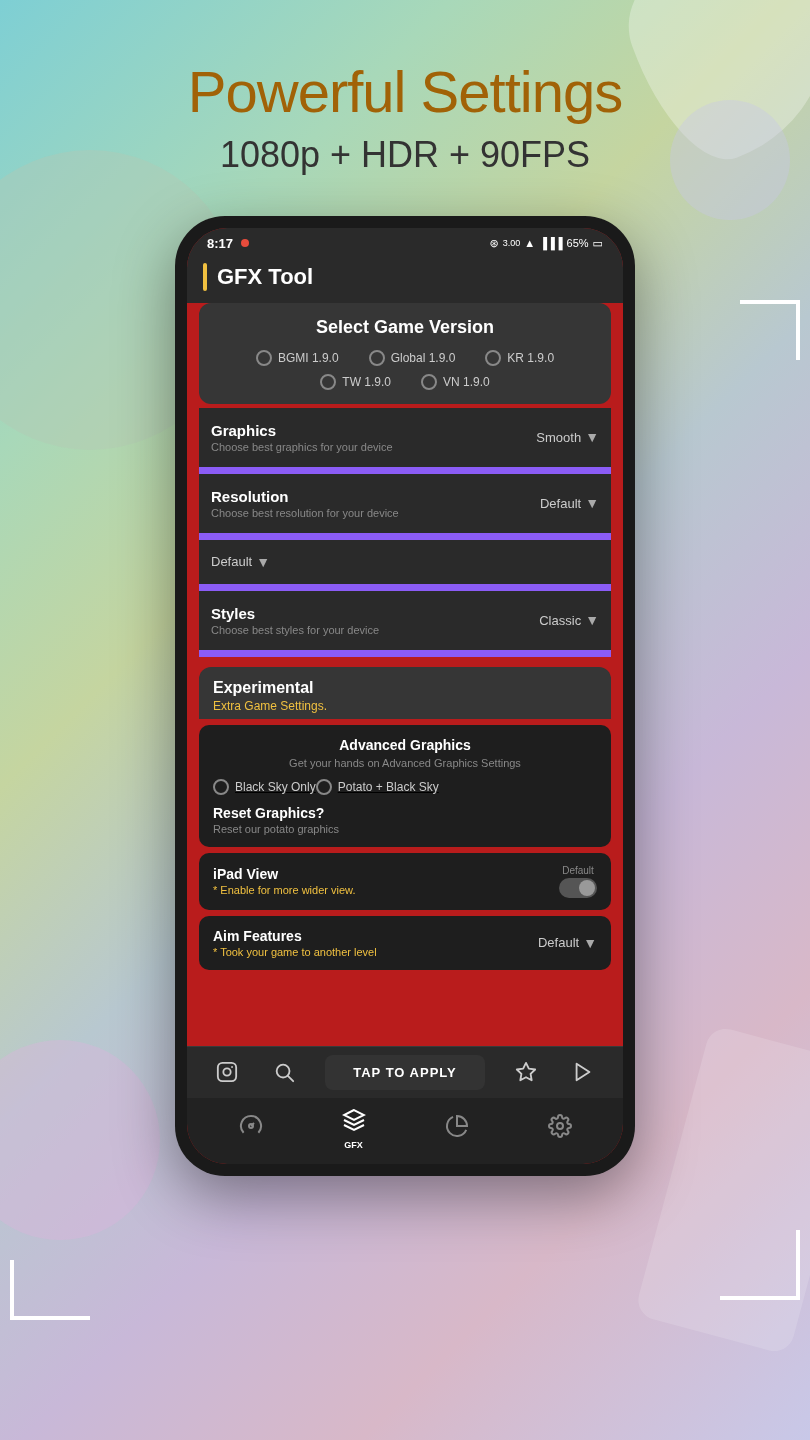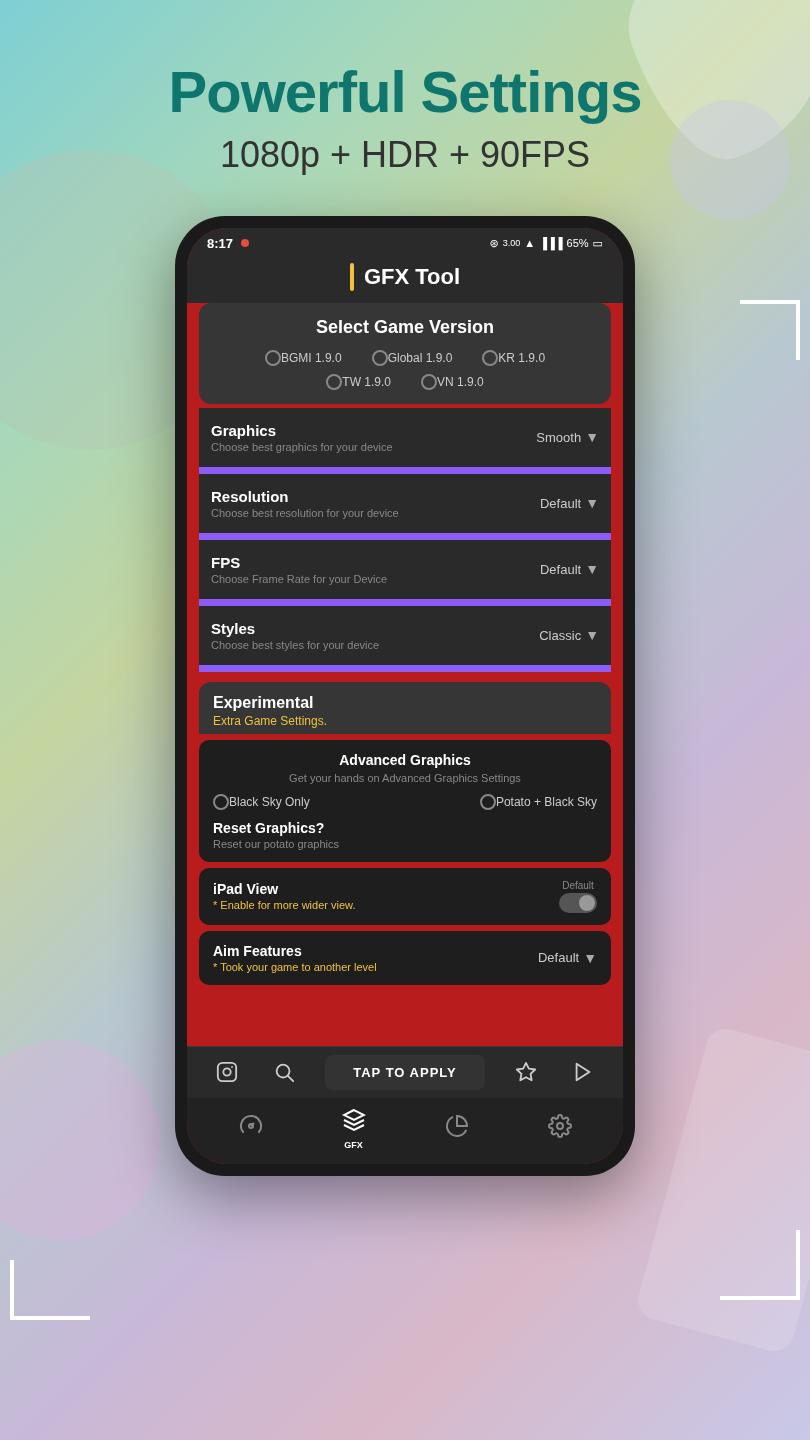--- a/index.html
+++ b/index.html
@@ -83,22 +83,22 @@
       position: relative;
       z-index: 1;
       display: flex;
       flex-direction: column;
       align-items: center;
       padding-top: 60px;
     }
 
     .headline {
       font-size: 58px;
-      font-weight: 700;
-      color: #0f766e;
+      font-weight: 400;
+      color: #a16207;
       text-align: center;
       line-height: 1.1;
       margin-bottom: 10px;
       letter-spacing: -1px;
     }
     .subheadline {
       font-size: 36px;
       font-weight: 500;
       color: #333;
       text-align: center;
@@ -154,21 +154,20 @@
       color: white;
     }
 
     
     .app-header {
       display: flex;
       align-items: center;
       padding: 8px 16px 12px;
       background: #2a2a2a;
       flex-shrink: 0;
-      justify-content: center;
     }
     .header-accent {
       width: 4px;
       height: 28px;
       background: #f0c040;
       border-radius: 2px;
       margin-right: 10px;
     }
     .app-title {
       font-size: 22px;
@@ -207,20 +206,21 @@
     }
     .radio-row {
       display: flex;
       justify-content: center;
       gap: 30px;
       width: 100%;
     }
     .radio-item {
       display: flex;
       align-items: center;
+      gap: 6px;
       cursor: pointer;
     }
     .radio-circle {
       width: 16px; height: 16px;
       border: 2px solid #888;
       border-radius: 50%;
       flex-shrink: 0;
     }
     .radio-label {
       font-size: 12px;
@@ -294,21 +294,22 @@
       margin-bottom: 4px;
     }
     .inner-card-desc {
       font-size: 11px;
       color: #888;
       text-align: center;
       margin-bottom: 10px;
     }
     .radio-options-row {
       display: flex;
-      justify-content: space-between;
+      justify-content: flex-start;
+      text-decoration: underline;
     }
     .reset-title {
       font-size: 14px;
       font-weight: 700;
       color: white;
       margin-top: 10px;
     }
     .reset-desc {
       font-size: 11px;
       color: #888;
@@ -537,24 +538,20 @@
             <div class="setting-name">Resolution</div>
             <div class="setting-desc">Choose best resolution for your device</div>
           </div>
           <div class="setting-right">
             <span class="setting-value">Default</span>
             <span class="dropdown-arrow">▼</span>
           </div>
         </div>
 
         <div class="setting-row">
-          <div class="setting-left">
-            <div class="setting-name">FPS</div>
-            <div class="setting-desc">Choose Frame Rate for your Device</div>
-          </div>
           <div class="setting-right">
             <span class="setting-value">Default</span>
             <span class="dropdown-arrow">▼</span>
           </div>
         </div>
 
         <div class="setting-row">
           <div class="setting-left">
             <div class="setting-name">Styles</div>
             <div class="setting-desc">Choose best styles for your device</div>

